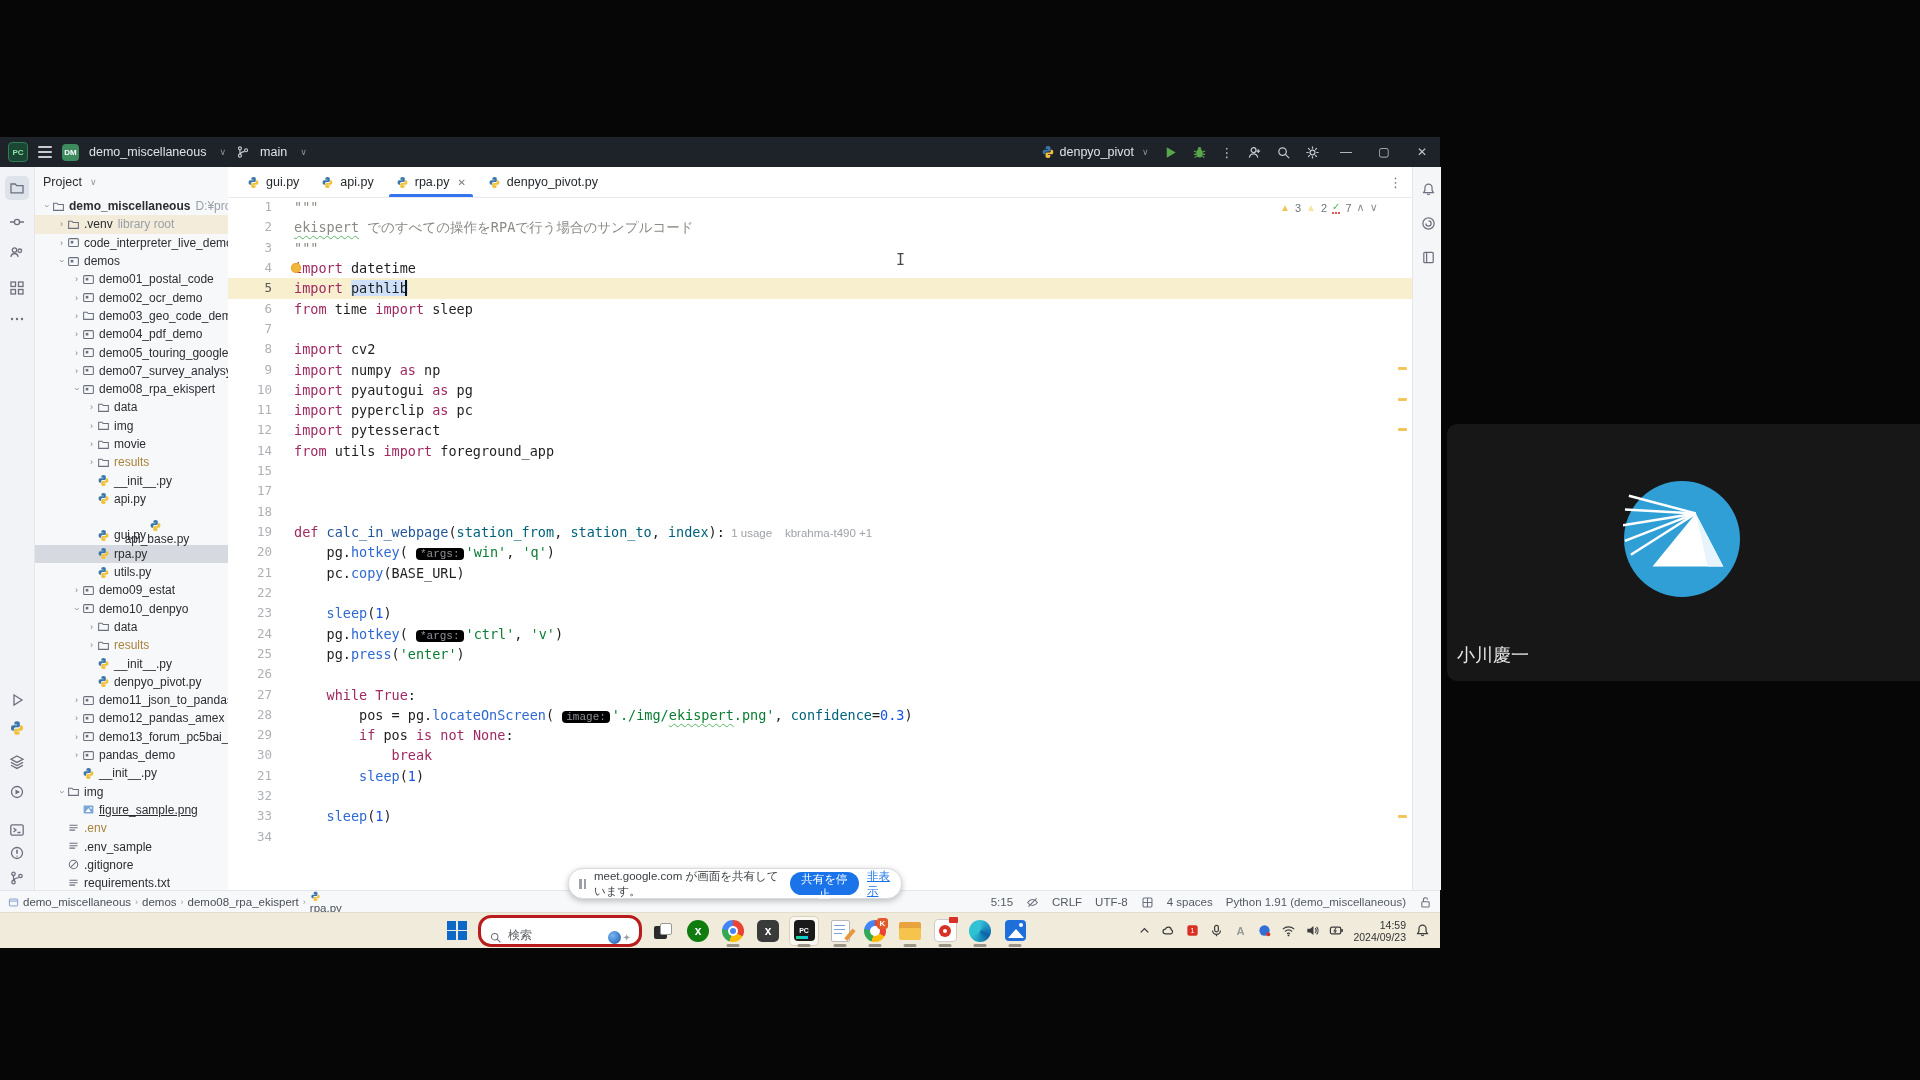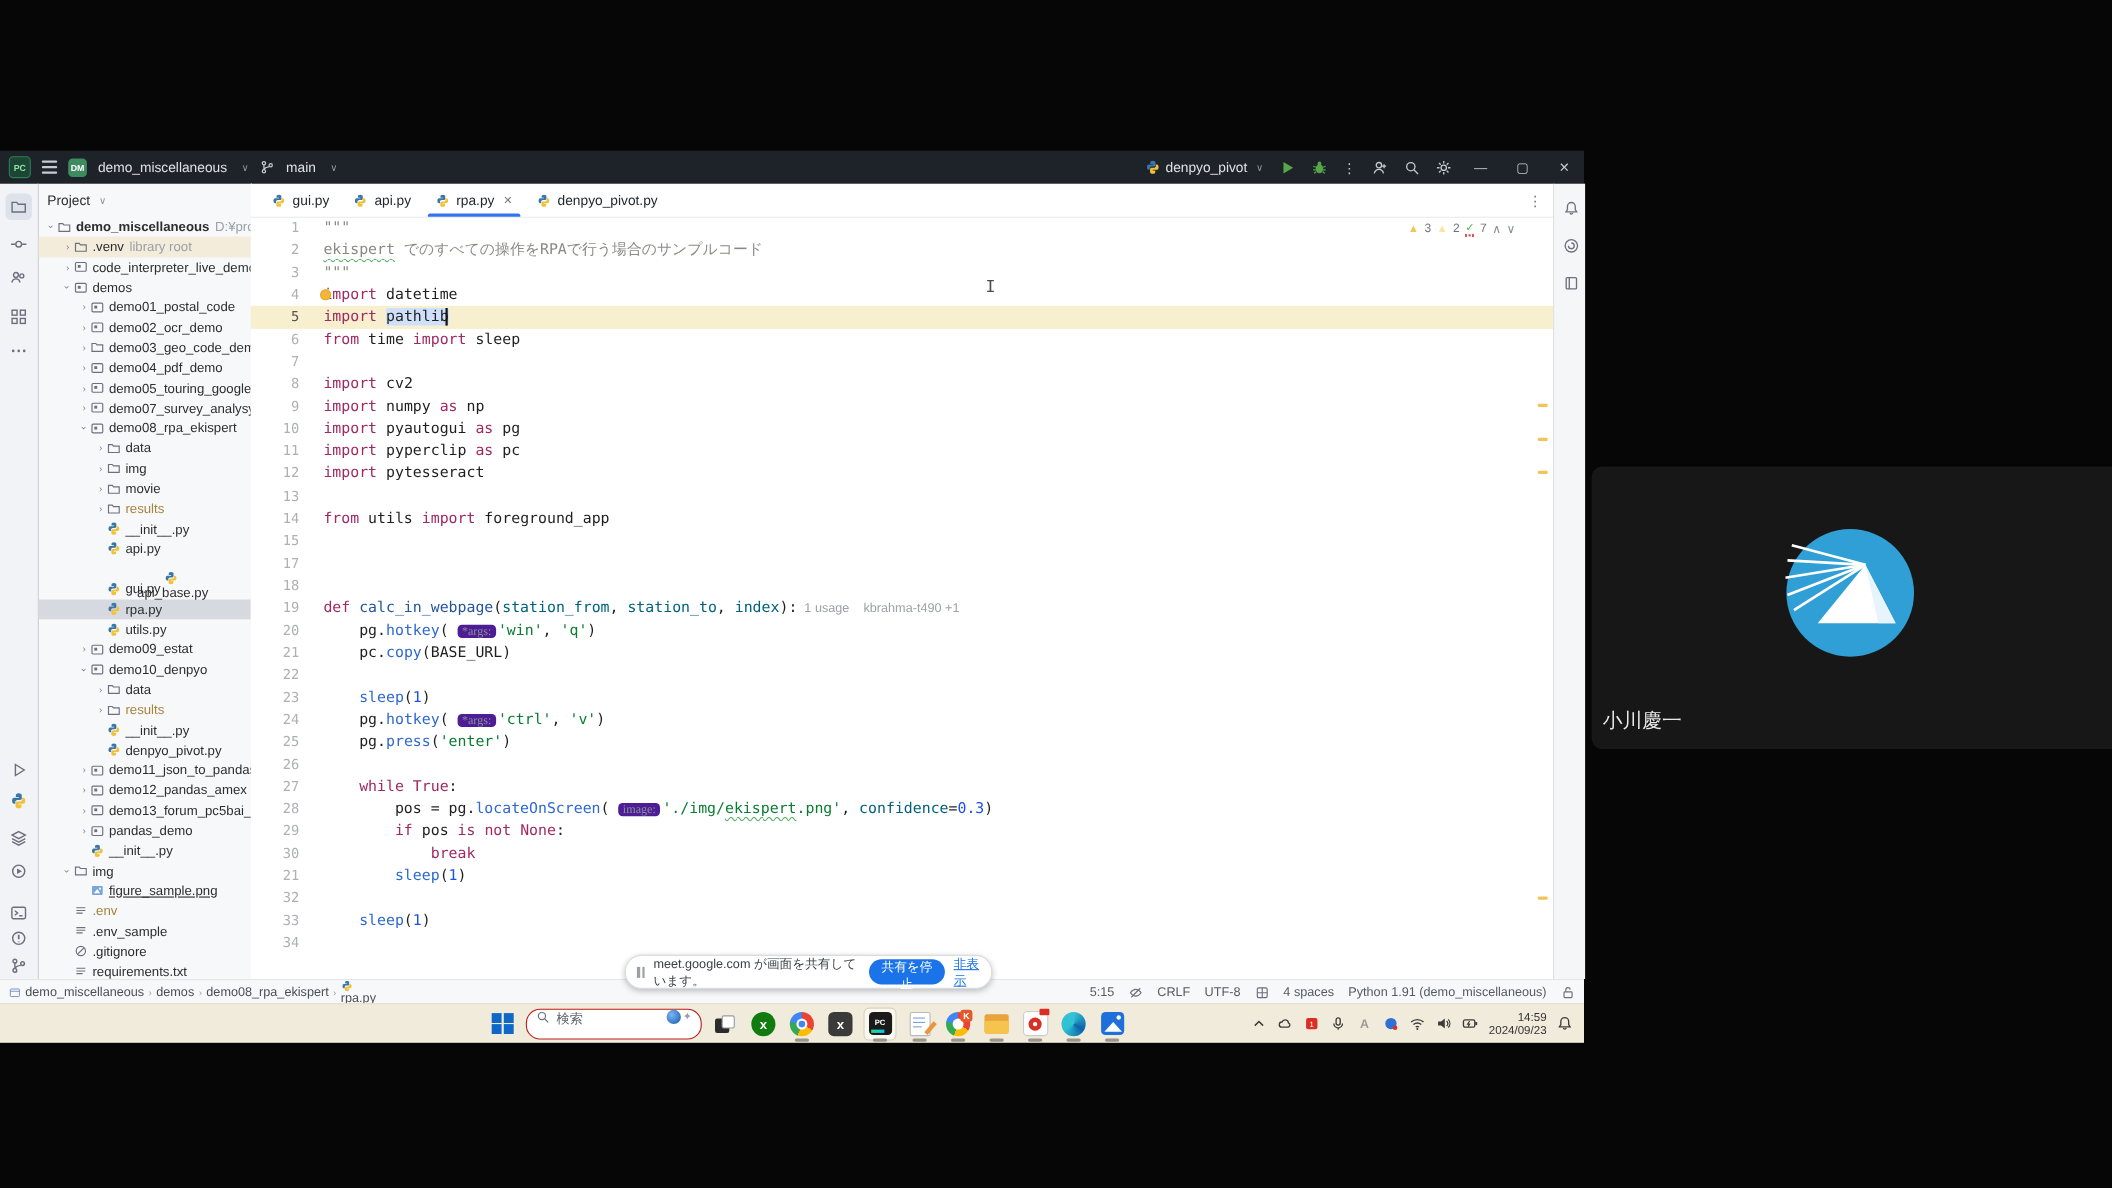--- a/index.html
+++ b/index.html
@@ -48,21 +48,21 @@
   .t-f{color:#2e68d1;}
   .t-fn{color:#23559c;}
   .t-pr{color:#00627a;}
   .t-s{color:#0a7d32;}
   .t-sw{color:#0a7d32;text-decoration:underline wavy #58b368 1px;text-underline-offset:3px;}
   .t-u{color:#0a7d32;text-decoration:underline;}
   .t-n{color:#1750eb;}
   .t-d{color:#8a8a85;}
   .t-dw{color:#8a8a85;text-decoration:underline wavy #58b368 1px;text-underline-offset:3px;}
   .t-hl{background:#cfe0fb;border-radius:2px;}
-  .t-h{font-family:Liberation Serif, serif;font-size:11px;background:#4c1d95;color:#8d9097;border-radius:4px;padding:0 4px;margin-right:2px;}
+  .t-h{font-family:Liberation Mono, monospace;font-size:11px;background:#000000;color:#8d9097;border-radius:4px;padding:0 4px;margin-right:2px;}
   .t-g{font-family:"Liberation Sans",sans-serif;font-size:11.5px;color:#9ea1a8;}
   .bulb{position:absolute;left:63px;top:5px;width:10px;height:10px;border-radius:50%;background:#f2b63c;box-shadow:0 0 0 1px #e8a92c inset;}
   #caret{position:absolute;left:177px;width:1.5px;height:16px;background:#111;}
   #ibeam{color:#4a4a4a;font-size:15px;font-family:"DejaVu Sans Mono",monospace;}
   #inspect{display:flex;align-items:center;gap:5px;font-size:11px;color:#6f737a;}
   .insp-tri{color:#f2c55c;font-size:10px;}
   .insp-tri.weak{color:#f7e6a0;}
   .insp-check{color:#4caf50;border-bottom:2px dotted #e05555;font-size:10px;}
   .stripe-mark{position:absolute;width:9px;height:3px;background:#f2c55c;border-radius:1px;left:1170px;}
   #rightstripe{left:1412px;top:167px;width:28px;height:723px;background:#f5f6f8;border-left:1px solid #e4e6ea;}
@@ -70,21 +70,21 @@
   #statusbar{left:0;top:890px;width:1440px;height:22px;background:#f7f8fa;border-top:1px solid #e4e6ea;display:flex;align-items:center;font-size:11.5px;color:#494f57;}
   #crumbs{display:flex;align-items:center;gap:4px;padding-left:8px;}
   .crumb-sep{color:#9aa0a8;font-size:9px;}
   #sbright{position:absolute;right:8px;display:flex;align-items:center;gap:13px;color:#545a63;}
   
   #taskbar{left:0;top:912px;width:1440px;height:35px;background:#f1ebdc;border-top:1px solid #e3ddcd;}
   #tbapps{position:absolute;left:443px;top:0;height:35px;display:flex;align-items:center;gap:7px;}
   .app{width:28px;height:28px;border-radius:5px;display:flex;align-items:center;justify-content:center;position:relative;}
   .app.activeapp{background:#fbf8ef;border:1px solid #d9d2c0;}
   .app .dash{position:absolute;bottom:-2px;left:50%;transform:translateX(-50%);width:13px;height:3px;border-radius:2px;background:#9b9689;}
-  #tbsearch{display:flex;align-items:flex-start;gap:6px;width:142px;height:26px;border-radius:13px;background:#fff;border:1px solid #b91c1c;padding:0 8px;font-size:12px;color:#5f6368;}
+  #tbsearch{display:flex;align-items:flex-end;gap:6px;width:142px;height:26px;border-radius:13px;background:#fff;border:3px solid #b91c1c;padding:0 8px;font-size:12px;color:#5f6368;}
   #tbtray{position:absolute;right:10px;top:0;height:35px;display:flex;align-items:center;gap:9px;color:#3c3c3c;}
   #clock{text-align:right;font-size:10.5px;line-height:12px;color:#333;}
   
   #meetbar{left:568px;top:868px;width:316px;height:29px;background:#fff;border:1px solid #dadce0;border-radius:15px;display:flex;align-items:center;gap:8px;padding:0 6px 0 10px;box-shadow:0 2px 6px rgba(0,0,0,.25);z-index:30;font-size:11.5px;color:#3c4043;}
   #meetstop{background:#1a73e8;color:#fff;border:none;border-radius:13px;height:23px;padding:0 11px;font-size:11.5px;font-family:"Liberation Sans",sans-serif;}
   #meethide{color:#1a73e8;text-decoration:underline;font-size:11.5px;}
   .pausebars{display:flex;gap:2px;}
   .pausebars i{display:block;width:2.5px;height:10px;background:#9aa0a6;}
   
   #tile{left:1447px;top:424px;width:473px;height:257px;background:#171717;border-radius:10px 0 0 10px;}
@@ -672,21 +672,20 @@
         <div class="cline"><span class="ln">3</span><span class="t-d">"""</span></div>
         <div class="cline"><span class="ln">4</span><span class="bulb"></span><span class="t-k">import</span><span class="t-p"> datetime</span></div>
         <div class="cline cur"><span class="ln">5</span><span class="t-k">import</span><span class="t-p"> </span><span class="t-hl">pathlib</span></div>
         <div class="cline"><span class="ln">6</span><span class="t-k">from</span><span class="t-p"> time </span><span class="t-k">import</span><span class="t-p"> sleep</span></div>
         <div class="cline"><span class="ln">7</span></div>
         <div class="cline"><span class="ln">8</span><span class="t-k">import</span><span class="t-p"> cv2</span></div>
         <div class="cline"><span class="ln">9</span><span class="t-k">import</span><span class="t-p"> numpy </span><span class="t-k">as</span><span class="t-p"> np</span></div>
         <div class="cline"><span class="ln">10</span><span class="t-k">import</span><span class="t-p"> pyautogui </span><span class="t-k">as</span><span class="t-p"> pg</span></div>
         <div class="cline"><span class="ln">11</span><span class="t-k">import</span><span class="t-p"> pyperclip </span><span class="t-k">as</span><span class="t-p"> pc</span></div>
         <div class="cline"><span class="ln">12</span><span class="t-k">import</span><span class="t-p"> pytesseract</span></div>
-        <div class="cline"><span class="ln">13</span></div>
         <div class="cline"><span class="ln">14</span><span class="t-k">from</span><span class="t-p"> utils </span><span class="t-k">import</span><span class="t-p"> foreground_app</span></div>
         <div class="cline"><span class="ln">15</span></div>
         <div class="cline"><span class="ln">17</span></div>
         <div class="cline"><span class="ln">18</span></div>
         <div class="cline"><span class="ln">19</span><span class="t-k">def </span><span class="t-fn">calc_in_webpage</span><span class="t-p">(</span><span class="t-pr">station_from</span><span class="t-p">, </span><span class="t-pr">station_to</span><span class="t-p">, </span><span class="t-pr">index</span><span class="t-p">):</span><span class="t-g">  1 usage</span><span class="t-g">    kbrahma-t490 +1</span></div>
         <div class="cline"><span class="ln">20</span><span class="t-p">    pg.</span><span class="t-f">hotkey</span><span class="t-p">( </span><span class="t-h">*args:</span><span class="t-s">'win'</span><span class="t-p">, </span><span class="t-s">'q'</span><span class="t-p">)</span></div>
         <div class="cline"><span class="ln">21</span><span class="t-p">    pc.</span><span class="t-f">copy</span><span class="t-p">(BASE_URL)</span></div>
         <div class="cline"><span class="ln">22</span></div>
         <div class="cline"><span class="ln">23</span><span class="t-p">    </span><span class="t-f">sleep</span><span class="t-p">(</span><span class="t-n">1</span><span class="t-p">)</span></div>
         <div class="cline"><span class="ln">24</span><span class="t-p">    pg.</span><span class="t-f">hotkey</span><span class="t-p">( </span><span class="t-h">*args:</span><span class="t-s">'ctrl'</span><span class="t-p">, </span><span class="t-s">'v'</span><span class="t-p">)</span></div>

